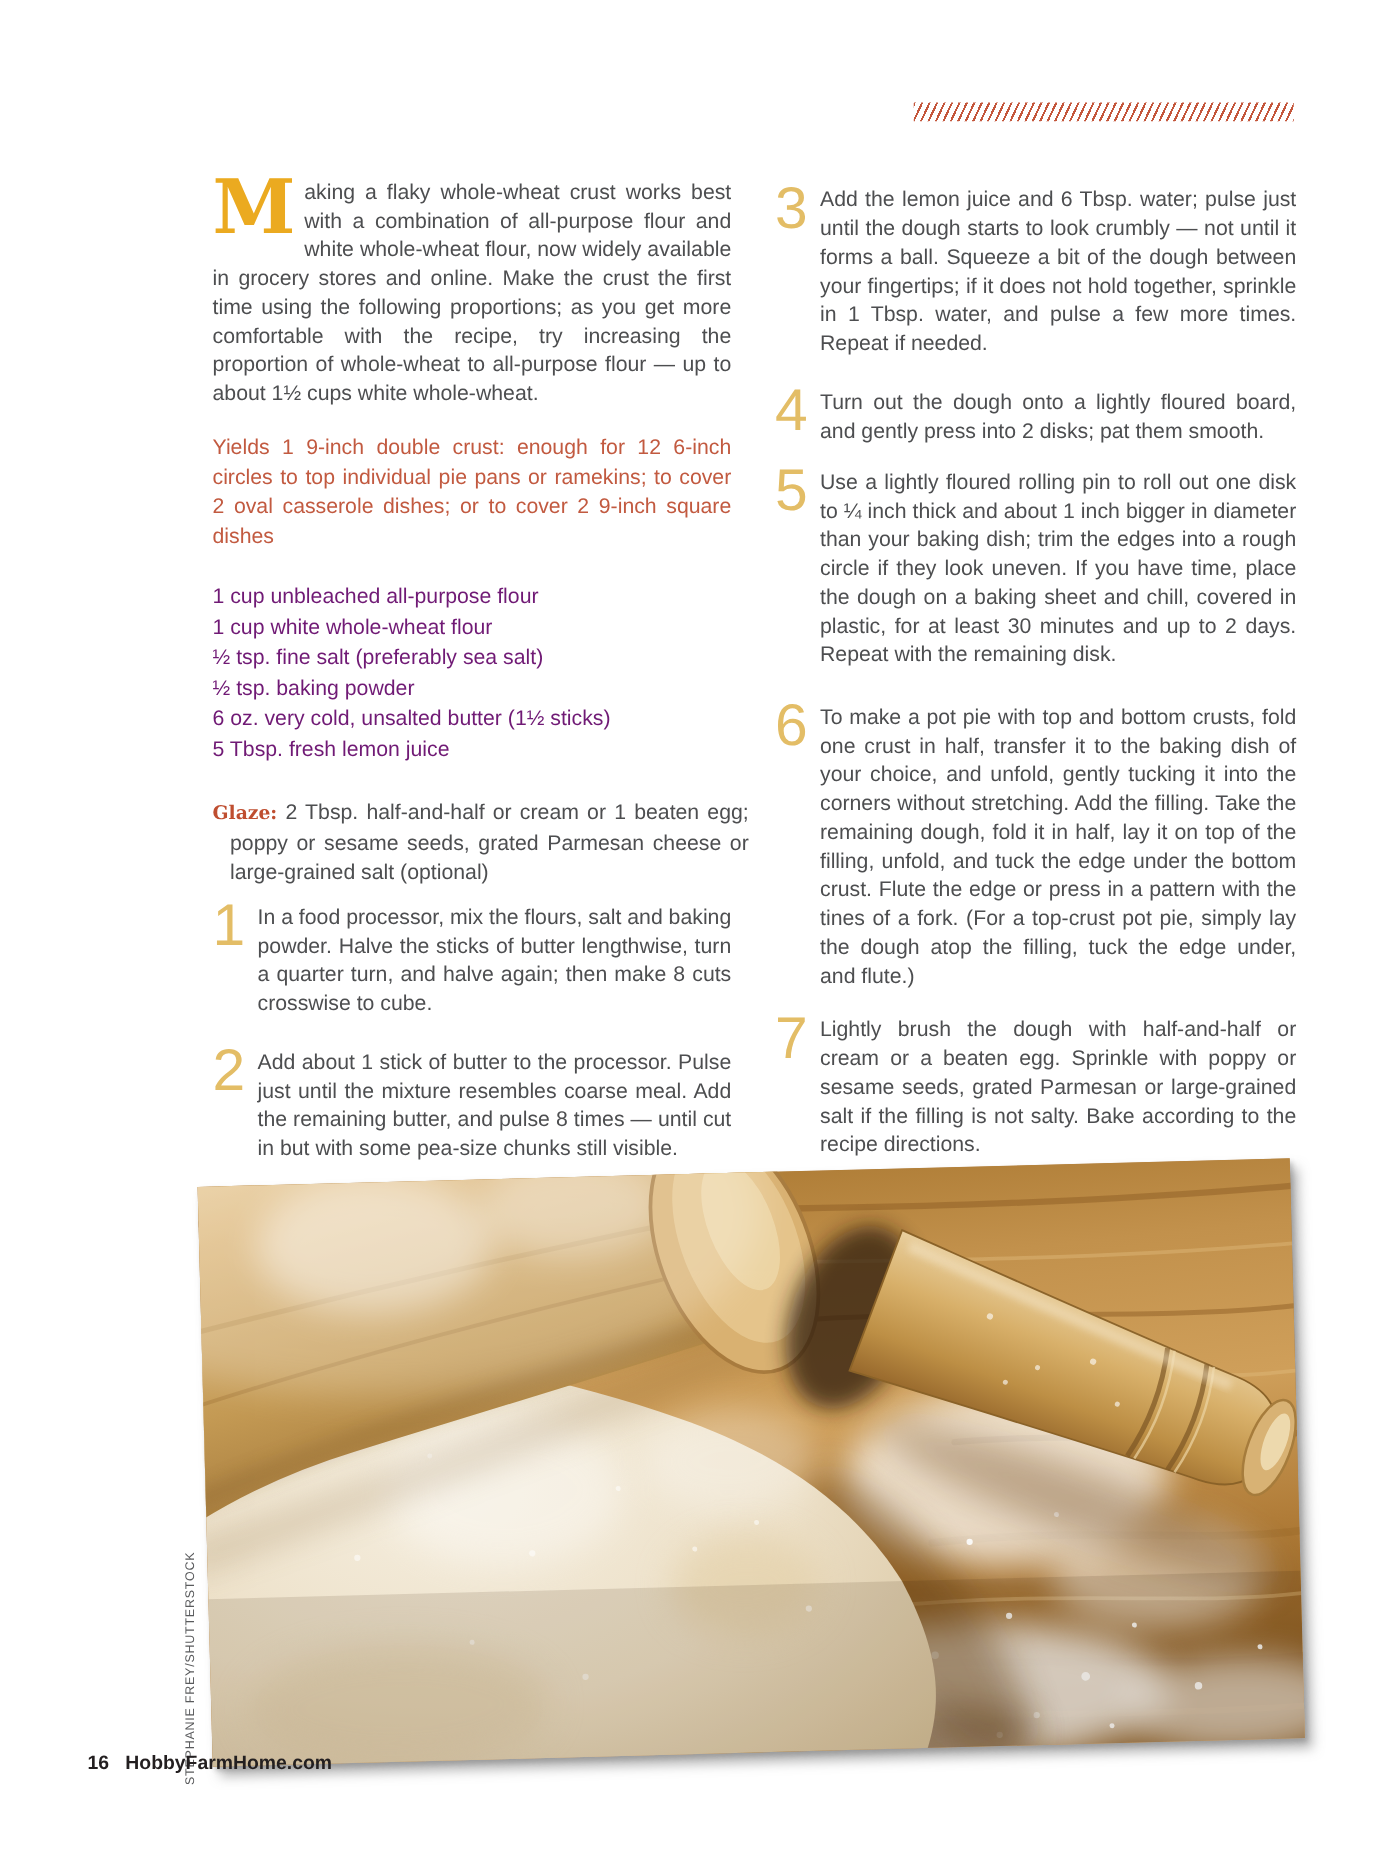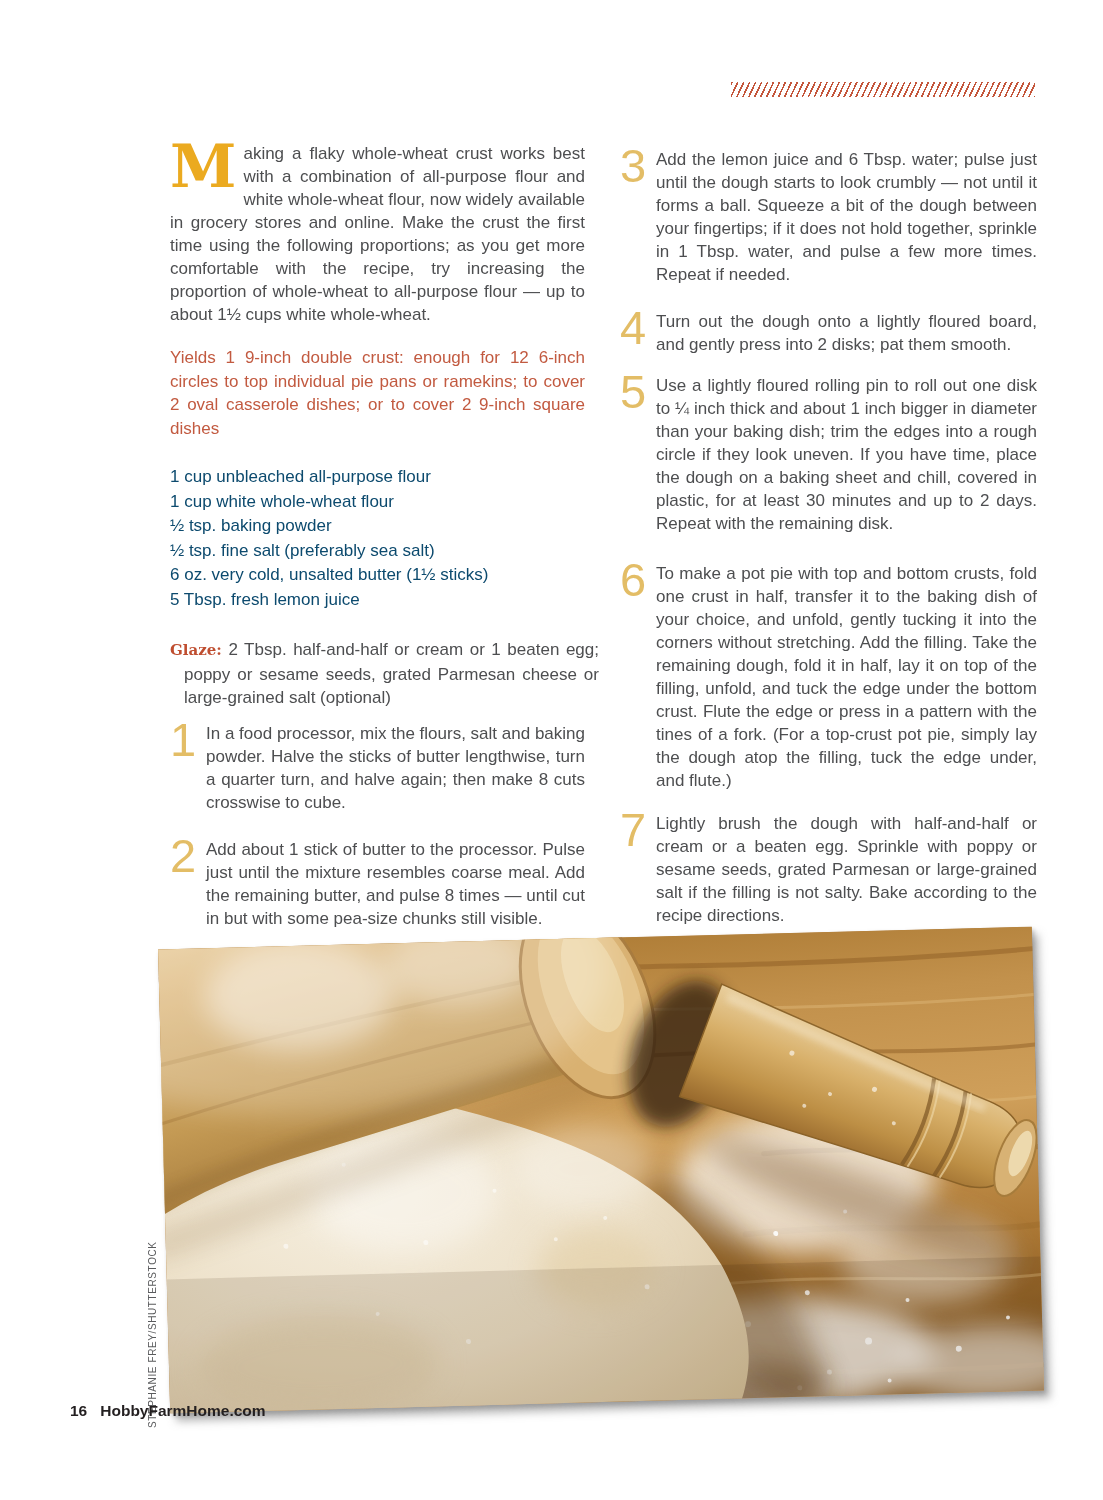--- a/index.html
+++ b/index.html
@@ -21,21 +21,21 @@
 
   p{margin:0;}
   .body-text{font-size:17px;line-height:23px;text-align:justify;color:#4d4e50;}
 
   .dropcap{float:left;font-family:"DejaVu Serif",serif;font-weight:bold;
            font-size:60px;line-height:46px;height:46px;color:#ebaa20;
            padding-right:7px;margin-top:1px;}
 
   .yield{font-size:17px;line-height:23.5px;text-align:justify;color:#c25a40;}
 
-  .ingredients{list-style:none;margin:0;padding:0;font-size:17px;line-height:24.6px;color:#0c4a6e;}
+  .ingredients{list-style:none;margin:0;padding:0;font-size:17px;line-height:24.6px;color:#701a75;}
 
   .glaze{font-size:17px;line-height:23.5px;text-align:justify;color:#4d4e50;
          padding-left:14px;text-indent:-14px;}
   .glaze-label{font-family:"DejaVu Serif",serif;font-weight:bold;font-size:15px;color:#bf4e30;}
 
   .step{display:flex;}
   .step-num{flex:none;width:36px;font-size:47px;line-height:41px;margin-top:-3px;
             color:#e3bd66;font-family:"Liberation Sans",sans-serif;}
   .step-text{flex:1;font-size:17px;line-height:23px;text-align:justify;color:#4d4e50;}
 
@@ -67,22 +67,22 @@
   <div class="hatch"></div>
 
   <div class="col col-left">
     <p class="blk body-text" id="b-intro"><span class="dropcap">M</span><span>aking a flaky whole-wheat crust works best with a combination of all-purpose flour and white whole-wheat flour, now widely available in grocery stores and online. Make the crust the first time using the following proportions; as you get more comfortable with the recipe, try increasing the proportion of whole-wheat to all-purpose flour — up to about 1½ cups white whole-wheat.</span></p>
 
     <p class="blk yield" id="b-yield">Yields 1 9-inch double crust: enough for 12 6-inch circles to top individual pie pans or ramekins; to cover 2 oval casserole dishes; or to cover 2 9-inch square dishes</p>
 
     <ul class="blk ingredients" id="b-ingr">
       <li>1 cup unbleached all-purpose flour</li>
       <li>1 cup white whole-wheat flour</li>
+      <li>½ tsp. fine salt (preferably sea salt)</li>
       <li>½ tsp. baking powder</li>
-      <li>½ tsp. fine salt (preferably sea salt)</li>
       <li>6 oz. very cold, unsalted butter (1½ sticks)</li>
       <li>5 Tbsp. fresh lemon juice</li>
     </ul>
 
     <p class="blk glaze" id="b-glaze"><span class="glaze-label">Glaze:</span> <span>2 Tbsp. half-and-half or cream or 1 beaten egg; poppy or sesame seeds, grated Parmesan cheese or large-grained salt (optional)</span></p>
 
     <div class="blk step" id="b-s1">
       <div class="step-num">1</div>
       <p class="step-text">In a food processor, mix the flours, salt and baking powder. Halve the sticks of butter lengthwise, turn a quarter turn, and halve again; then make 8 cuts crosswise to cube.</p>
     </div>

